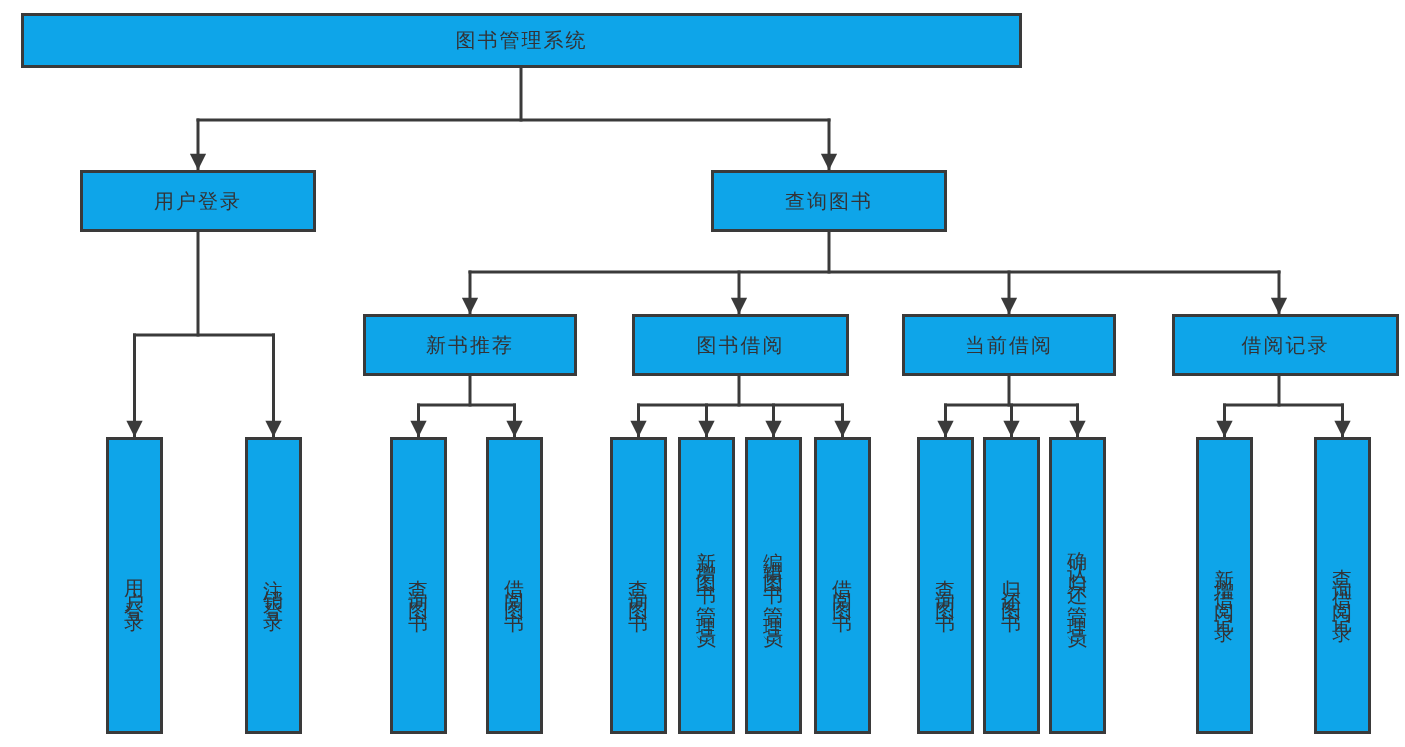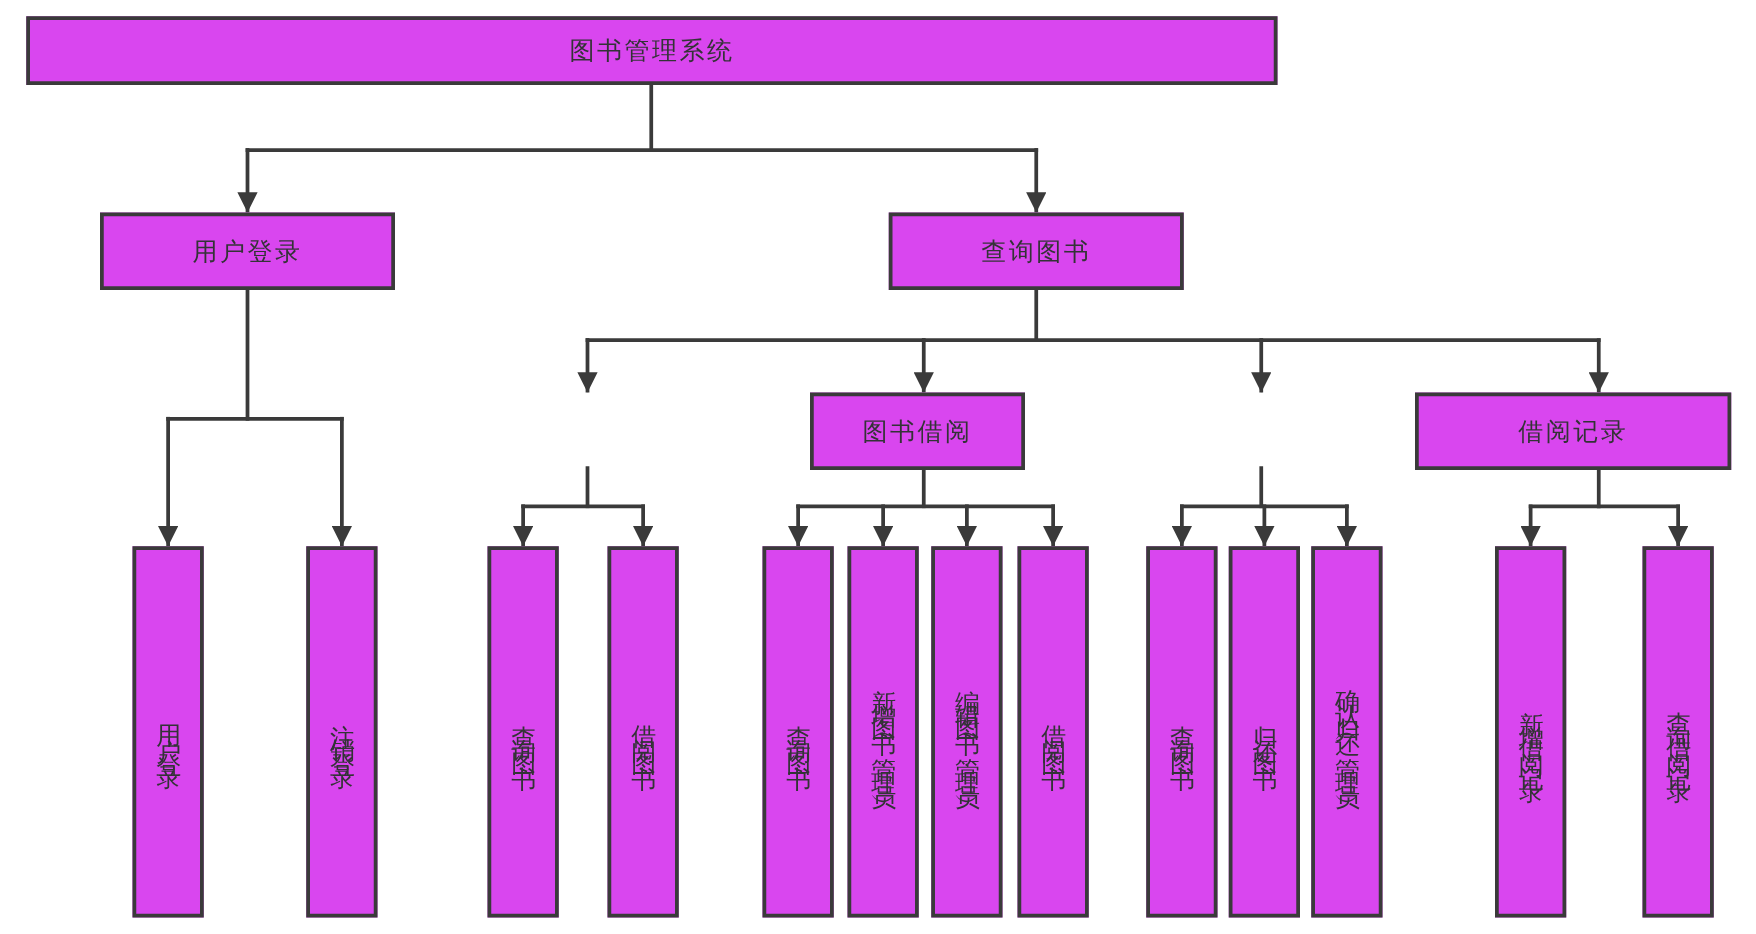--- a/index.html
+++ b/index.html
@@ -16,21 +16,21 @@
     font-family:"Liberation Sans","DejaVu Sans",sans-serif;
     color:var(--text);
   }
   #connectors{
     position:absolute;left:0;top:0;z-index:0;
   }
   .box{
     position:absolute;
     box-sizing:border-box;
     border:3px solid var(--line);
-    background:#d946ef;
+    background:#0ea5e9;
     display:flex;
     align-items:center;
     justify-content:center;
     z-index:1;
     font-size:20px;
   }
   .hbox span{letter-spacing:2px;white-space:nowrap;}
   .vbox span{
     writing-mode:vertical-rl;
     letter-spacing:11px;
@@ -107,24 +107,30 @@
     <span>图书管理系统</span>
   </div>
 
   <div class="box hbox" style="left:80px;top:170px;width:236px;height:62px;">
     <span>用户登录</span>
   </div>
   <div class="box hbox" style="left:711px;top:170px;width:236px;height:62px;">
     <span>查询图书</span>
   </div>
 
-  <div class="box hbox" style="left:632px;top:314px;width:172px;height:62px;margin-left:16px;">
+  <div class="box hbox" style="left:363px;top:314px;width:214px;height:62px;">
+    <span>新书推荐</span>
+  </div>
+  <div class="box hbox" style="left:632px;top:314px;width:217px;height:62px;">
     <span>图书借阅</span>
   </div>
-  <div class="box hbox" style="left:1132px;top:314px;width:253px;height:62px;text-align:right;">
+  <div class="box hbox" style="left:902px;top:314px;width:214px;height:62px;">
+    <span>当前借阅</span>
+  </div>
+  <div class="box hbox" style="left:1172px;top:314px;width:227px;height:62px;text-align:right;">
     <span>借阅记录</span>
   </div>
 
   <div class="box vbox" style="left:106px;top:437px;width:57px;height:297px;">
     <span>用户登录</span>
   </div>
   <div class="box vbox" style="left:245px;top:437px;width:57px;height:297px;">
     <span>注销登录</span>
   </div>
 

